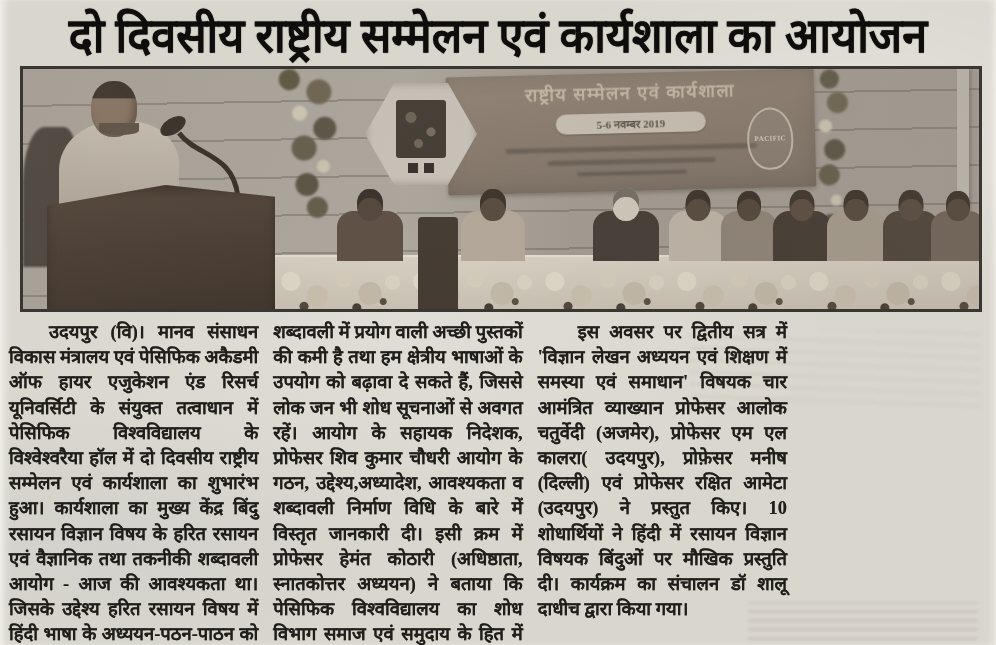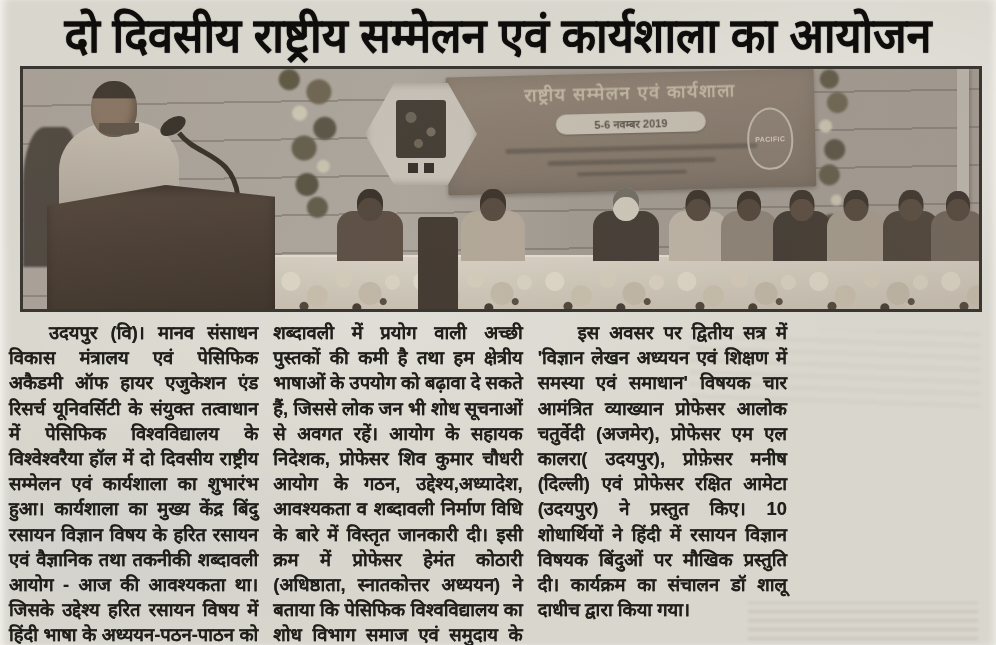--- a/index.html
+++ b/index.html
@@ -3,21 +3,21 @@
 <meta charset="utf-8">
 <style>
   html,body{margin:0;padding:0;background:#b9b6ad;}
   .page{
     position:relative;width:996px;height:645px;overflow:hidden;
     background:
       radial-gradient(ellipse 400px 200px at 12% 85%, rgba(190,195,200,.25), transparent 70%),
       radial-gradient(ellipse 500px 250px at 85% 20%, rgba(255,255,255,.30), transparent 70%),
       radial-gradient(ellipse 600px 300px at 40% 50%, rgba(255,255,255,.18), transparent 75%),
       #d9d6cd;
-    font-family:Liberation Sans, sans-serif;
+    font-family:Liberation Serif, serif;
     box-shadow:inset 8px 0 10px -5px rgba(250,248,244,.9), inset -6px 0 8px -4px rgba(250,248,244,.7);
   }
   
   .headline{
     position:absolute;left:0;top:2px;width:996px;height:62px;margin:0;
     display:flex;align-items:center;justify-content:center;
     font-size:45px;font-weight:700;color:#0e0d0b;white-space:nowrap;
     letter-spacing:0px;transform:scaleY(1.06);
     text-shadow:0 0 1px rgba(10,10,10,.75);
   }

